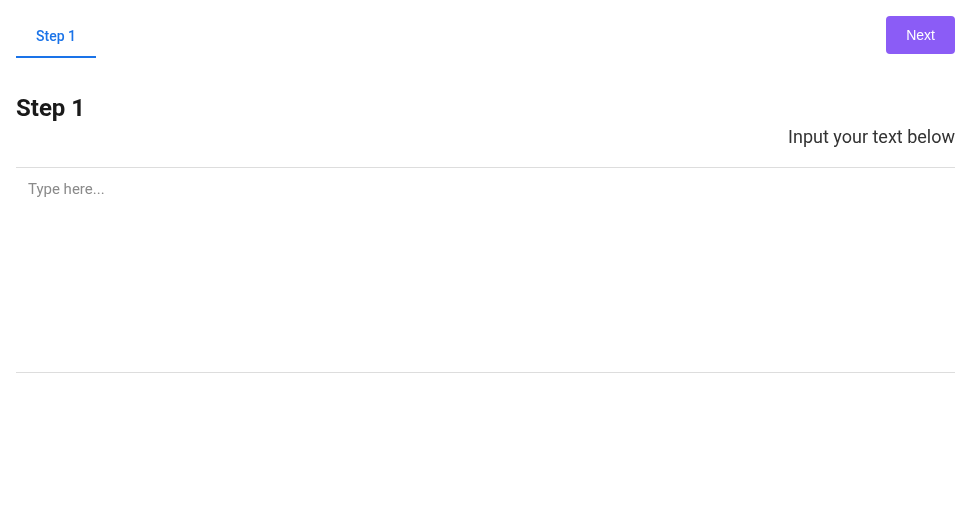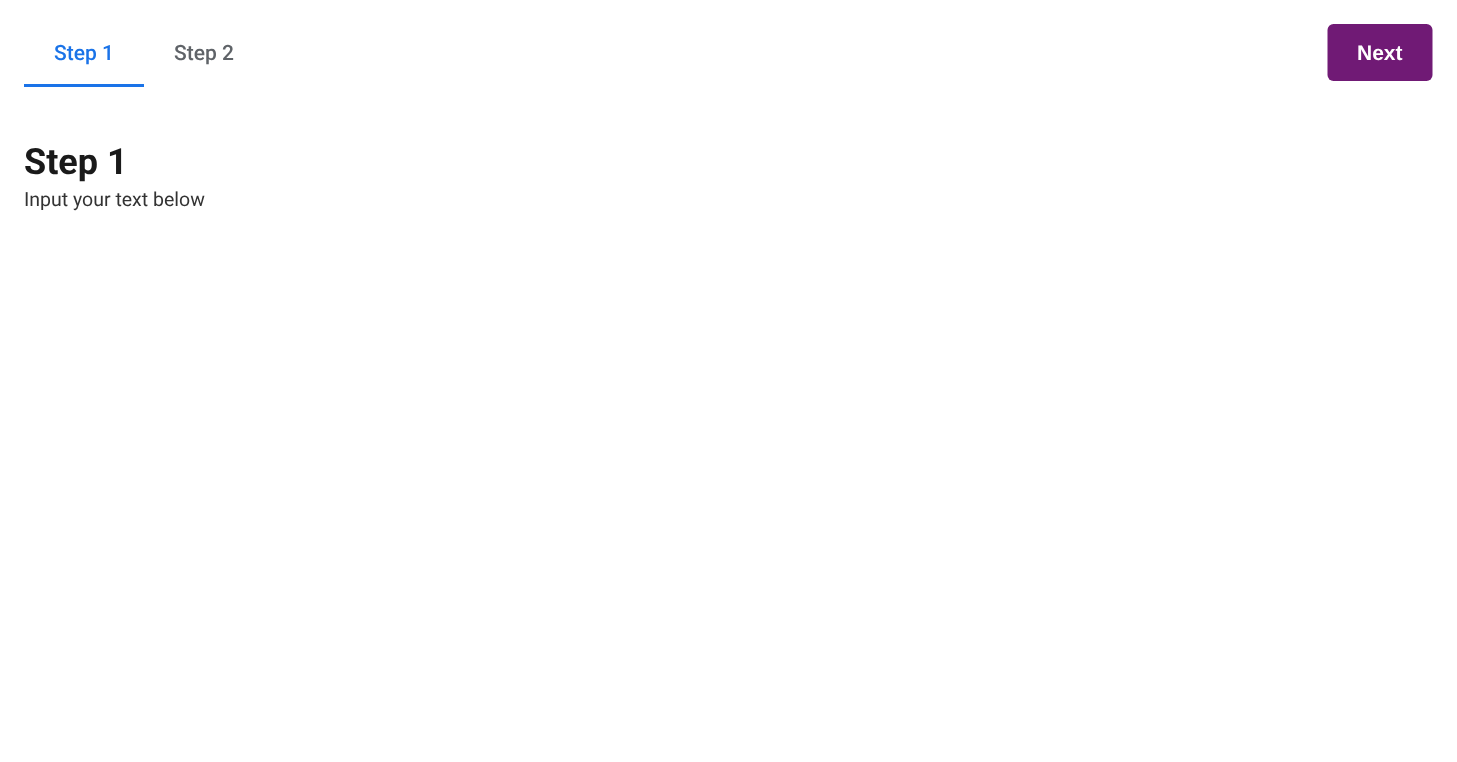--- a/index.html
+++ b/index.html
@@ -31,42 +31,43 @@
       color: #5f6368;
       cursor: pointer;
       border-bottom: 2px solid transparent;
       user-select: none;
     }
     .tab.active {
       color: #1a73e8;
       border-bottom: 2px solid #1a73e8;
     }
     .next-btn {
-      background: #701a75;
+      background: #8b5cf6;
       color: #fff;
       border: none;
       padding: 11px 20px;
       font-size: 14px;
-      font-weight: 700;
+      font-weight: 400;
       border-radius: 4px;
       cursor: pointer;
     }
     .content {
       margin-top: 36px;
     }
     .step-title {
       font-size: 24px;
       font-weight: 700;
       color: #1a1a1a;
       margin-bottom: 4px;
     }
     .step-subtitle {
-      font-size: 13px;
+      font-size: 18px;
       color: #333;
       margin-bottom: 20px;
+      text-align: right;
     }
     .textarea-wrap {
       border-top: 1px solid #ddd;
       border-bottom: 1px solid #ddd;
       padding: 10px 0;
     }
     .textarea-input {
       width: 100%;
       min-height: 180px;
       border: none;
@@ -80,21 +81,23 @@
     .textarea-input::placeholder {
       color: #8a8a8a;
     }
   </style>
 </head>
 <body>
 
 <div class="header-row">
   <div class="tabs">
     <div class="tab active">Step 1</div>
-    <div class="tab">Step 2</div>
   </div>
   <button class="next-btn">Next</button>
 </div>
 
 <div class="content">
   <h1 class="step-title">Step 1</h1>
   <div class="step-subtitle">Input your text below</div>
+  <div class="textarea-wrap">
+    <textarea class="textarea-input" placeholder="Type here..." style=""></textarea>
+  </div>
 </div>
 
 </body></html>

